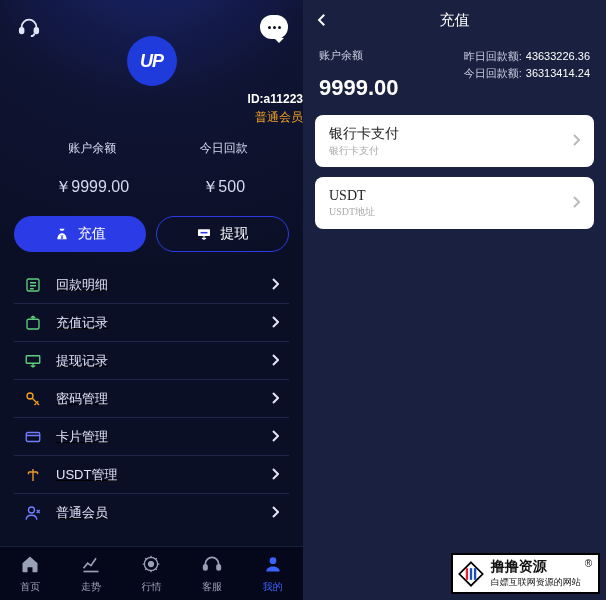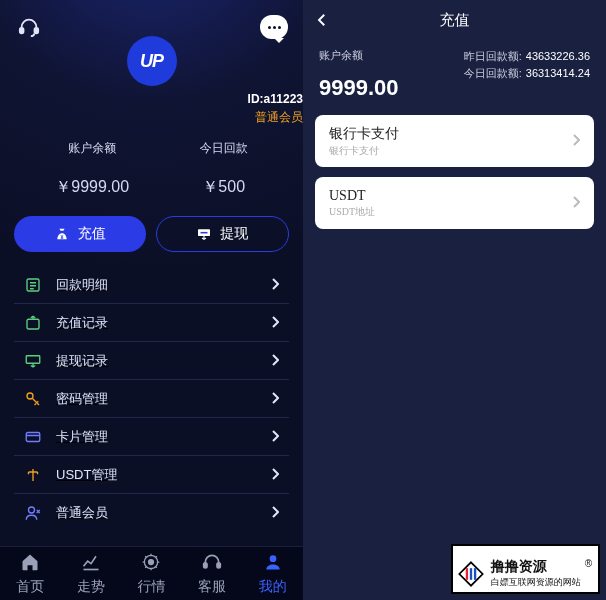--- a/index.html
+++ b/index.html
@@ -36,21 +36,21 @@
 
   .menu { margin: 14px 14px 0; border-radius: 8px; overflow: hidden; }
   .menu-item { display: flex; align-items: center; height: 38px; padding: 0 10px; border-bottom: 1px solid rgba(100,110,180,0.25); cursor: pointer; text-decoration: underline; }
   .menu-item:last-child { border-bottom: none; }
   .mi-icon { width: 18px; height: 18px; margin-right: 14px; display: flex; align-items: center; justify-content: center; }
   .mi-label { flex: 1; color: #e2e4f7; font-size: 13px; }
   .mi-chev { color: #e2e4f7; }
 
   .tabbar { position: absolute; bottom: 0; left: 0; right: 0; height: 54px; background: #05081a; display: flex; border-top: 1px solid #1a1f3a; }
   .tab { flex: 1; display: flex; flex-direction: column; align-items: center; justify-content: center; gap: 2px; cursor: pointer; }
-  .tab span { font-size: 14px; color: #9aa0b8; }
+  .tab span { font-size: 10px; color: #9aa0b8; }
   .tab.active span { color: #3a62ff; }
   .tab svg { width: 20px; height: 20px; }
 
   
   .r-header { height: 40px; display: flex; align-items: center; justify-content: center; position: relative; color: #fff; font-size: 15px; }
   .r-back { position: absolute; left: 10px; top: 0; bottom: 0; display: flex; align-items: center; cursor: pointer; }
   .r-back svg { width: 18px; height: 18px; }
 
   .r-summary { display: flex; justify-content: space-between; padding: 8px 16px 14px; color: #fff; }
   .r-bal-lbl { font-size: 11px; color: #c9ccde; }
@@ -59,21 +59,21 @@
   .r-stats b { color: #fff; font-weight: 400; margin-left: 4px;}
 
   .r-list { padding: 0 12px; }
   .r-card { background: #fff; border-radius: 8px; height: 52px; display: flex; align-items: center; padding: 0 14px; margin-bottom: 10px; cursor: pointer; font-family: Liberation Serif, serif; }
   .r-card-text { flex: 1; }
   .r-card-title { font-size: 14px; color: #222; }
   .r-card-sub { font-size: 10px; color: #aaa; margin-top: 1px; }
   .r-card-chev { color: #bbb; }
 
   
-  .wm { position: absolute; right: 6px; bottom: 6px; background: #fff; border: 2px solid #000; padding: 12px 6px 3px 4px; display: flex; align-items: center; gap: 6px; font-family: "Microsoft YaHei", Arial; }
+  .wm { position: absolute; right: 6px; bottom: 6px; background: #fff; border: 2px solid #000; padding: 3px 6px 3px 4px; display: flex; align-items: center; gap: 6px; font-family: "Microsoft YaHei", Arial; }
   .wm-logo { width: 28px; height: 28px; }
   .wm-t1 { font-size: 14px; font-weight: 700; color: #111; }
   .wm-t2 { font-size: 9px; color: #111; }
   .wm-reg { font-size: 10px; color:#111; align-self:flex-start; margin-left:-2px;}
 </style>
 </head>
 <body>
 
 <div class="wrap">
 

